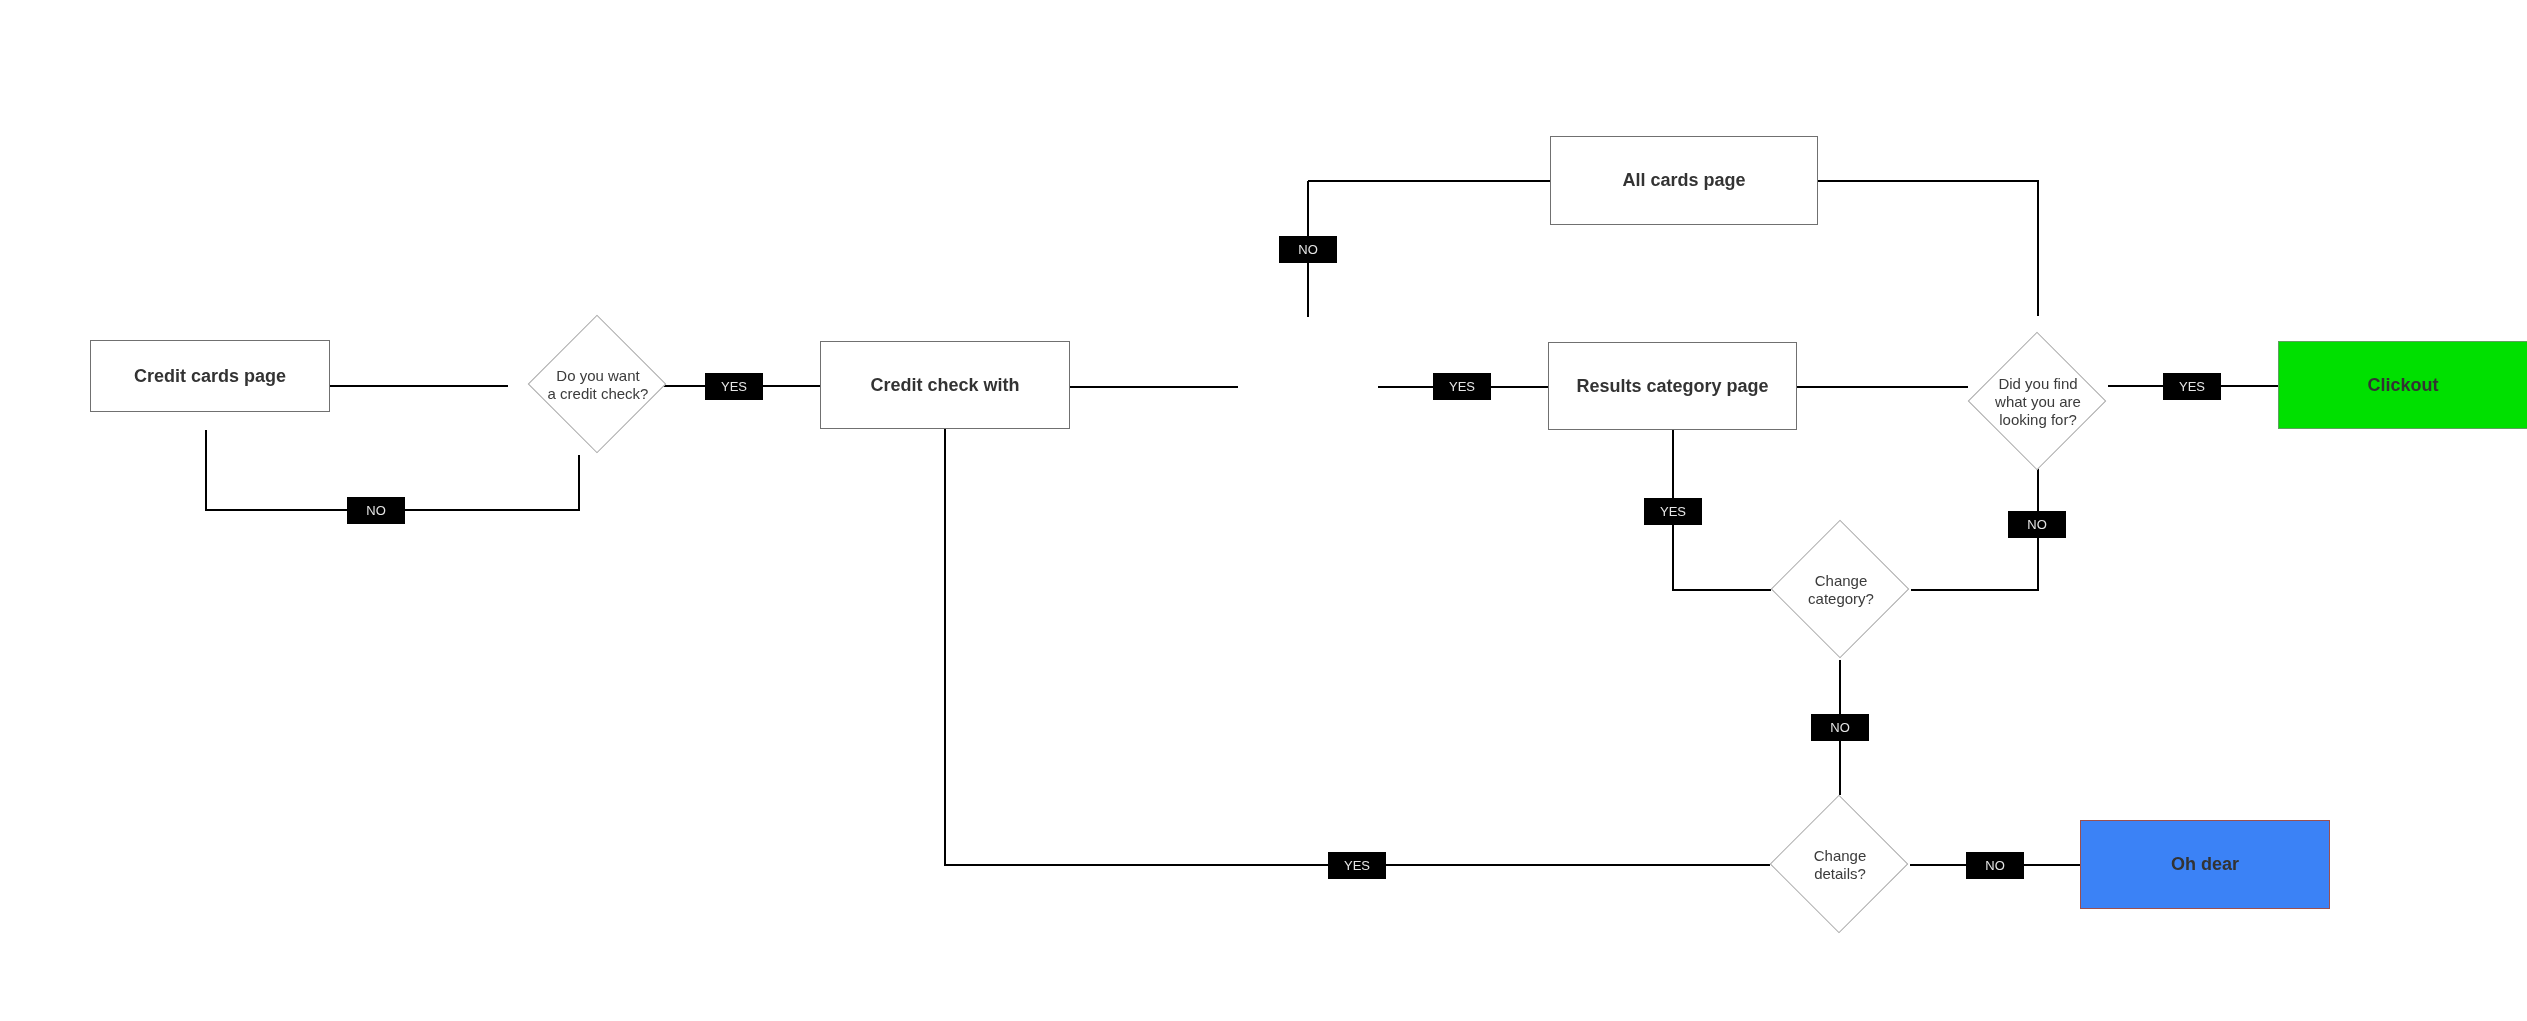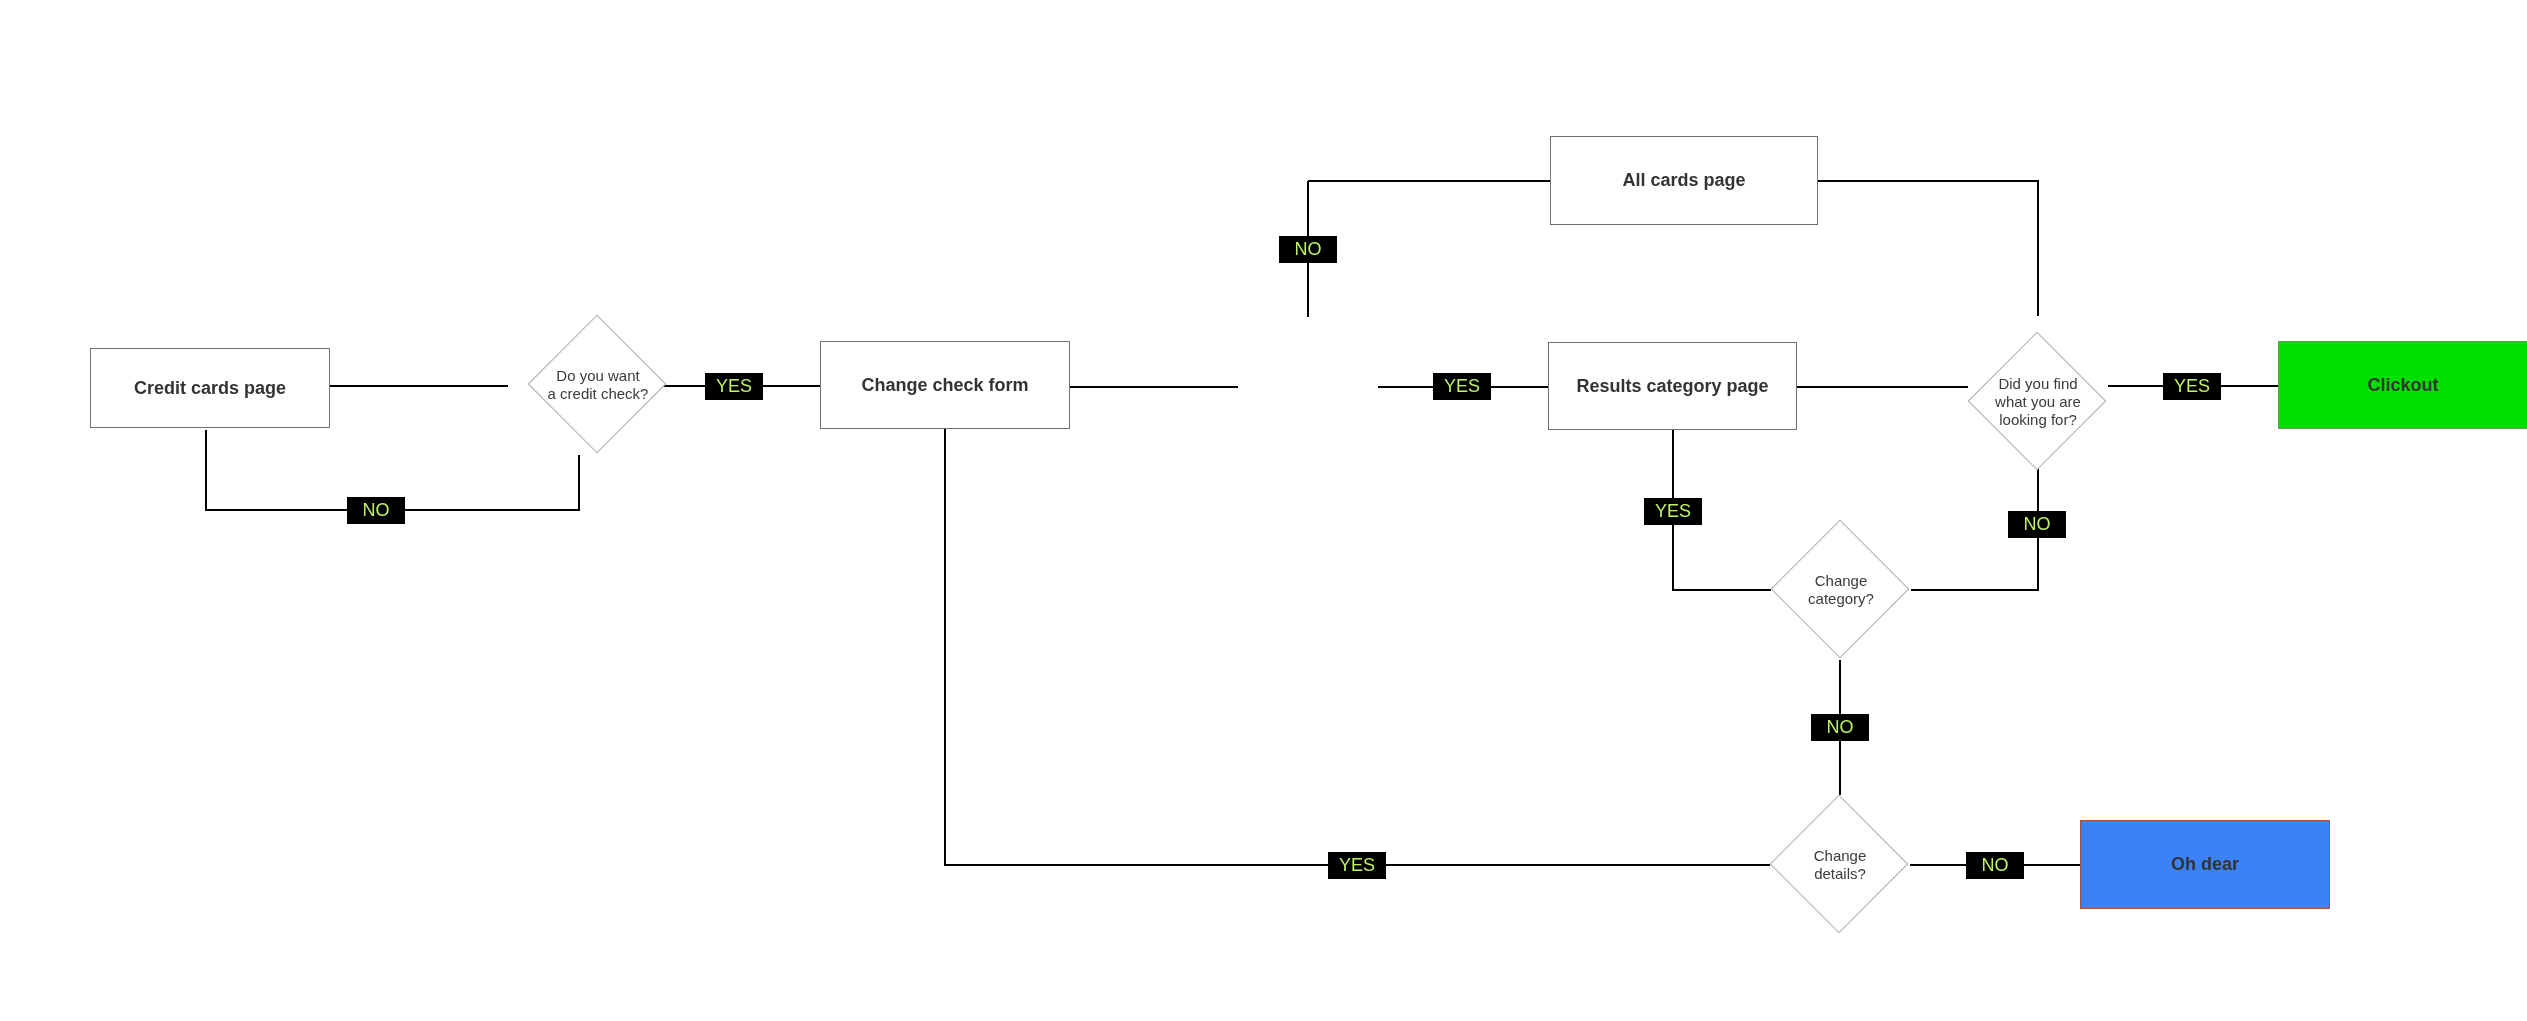--- a/index.html
+++ b/index.html
@@ -53,22 +53,22 @@
     line-height: 18px;
     color: #3b3b3b;
     white-space: pre-line;
     z-index: 2;
   }
 
   .badge {
     position: absolute;
     width: 58px; height: 27px;
     background: #000000;
-    color: #bef264;
-    font-size: 18px;
+    color: #e5e5e5;
+    font-size: 13px;
     line-height: 27px;
     text-align: center;
     z-index: 4;
   }
 
   .page-title {
     position: absolute;
     left: 82px;
     top: 658px;
     font-size: 30px;
@@ -98,26 +98,26 @@
 
   <div class="line v" style="left:205px; top:430px; height:81px;"></div>
   <div class="line v" style="left:578px; top:455px; height:56px;"></div>
   <div class="line v" style="left:1307px; top:181px; height:136px;"></div>
   <div class="line v" style="left:2037px; top:180px; height:136px;"></div>
   <div class="line v" style="left:2037px; top:456px; height:135px;"></div>
   <div class="line v" style="left:1672px; top:430px; height:161px;"></div>
   <div class="line v" style="left:1839px; top:660px; height:135px;"></div>
   <div class="line v" style="left:944px; top:429px; height:437px;"></div>
 
-  <div class="box" style="left:90px; top:348px; width:240px; height:80px;">
+  <div class="box" style="left:90px; top:340px; width:240px; height:72px;">
     <span class="box-label">Credit cards page</span>
   </div>
 
   <div class="box" style="left:820px; top:341px; width:250px; height:88px;">
-    <span class="box-label">Change check form</span>
+    <span class="box-label">Credit check with</span>
   </div>
 
   <div class="box" style="left:1550px; top:136px; width:268px; height:89px;">
     <span class="box-label">All cards page</span>
   </div>
 
   <div class="box" style="left: 2278px; top: 341px; width: 250px; height: 88px; border-color: rgb(95, 160, 95); background-color: rgb(0, 224, 0);">
     <span class="box-label">Clickout</span>
   </div>
 

